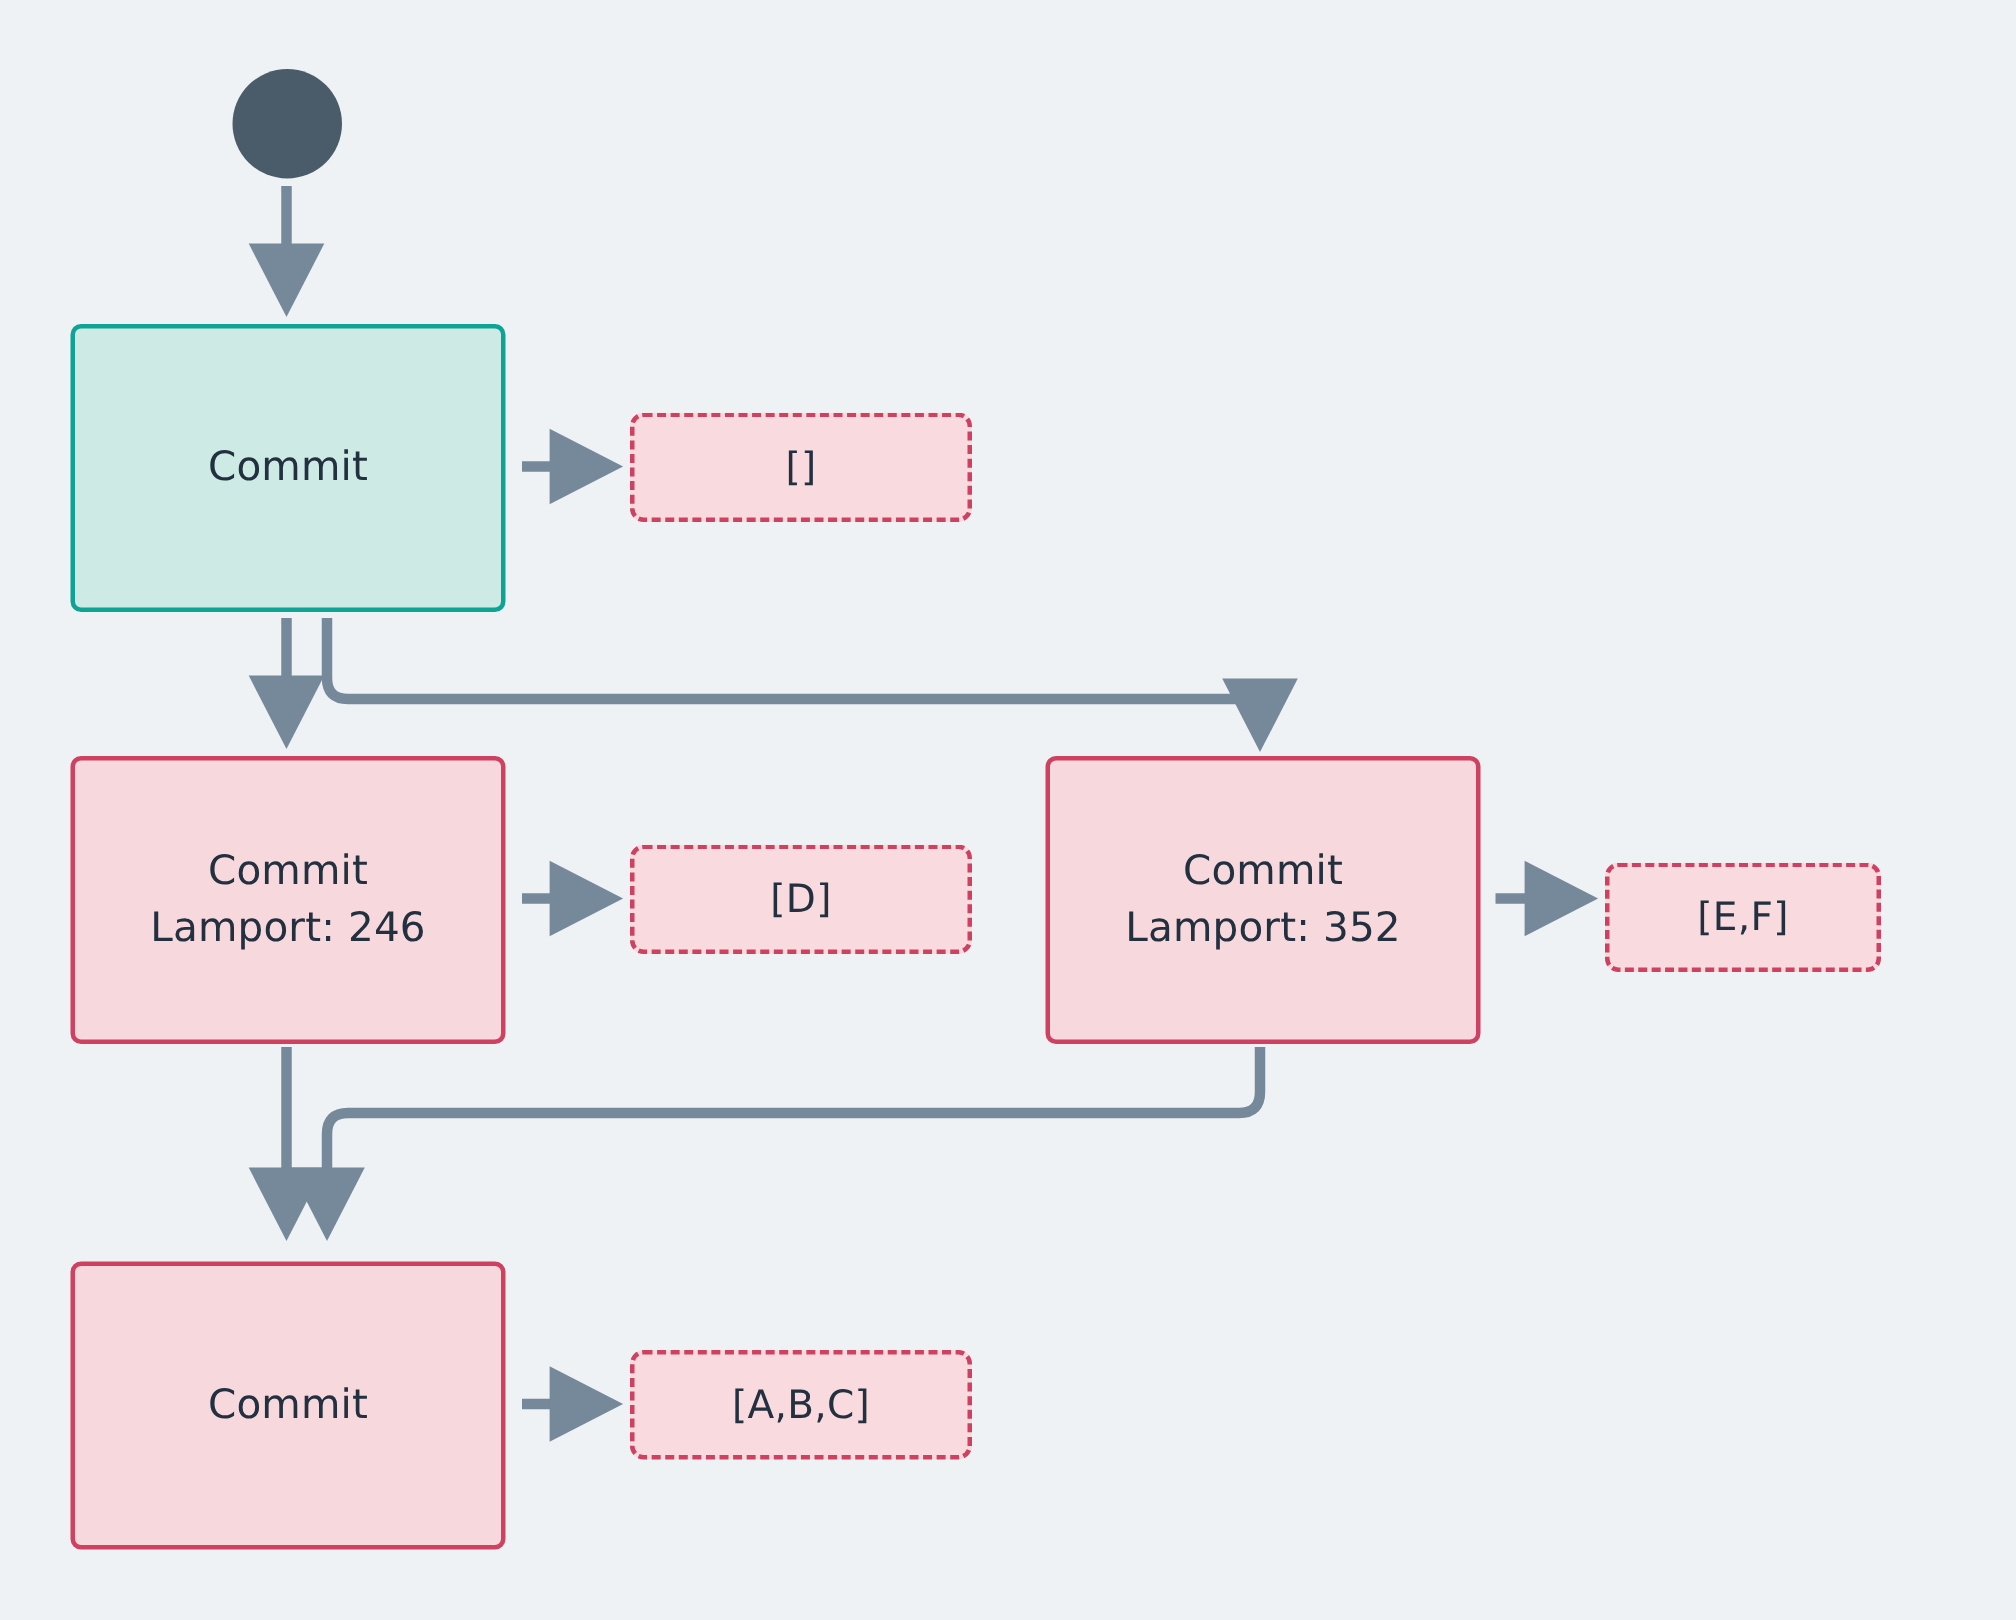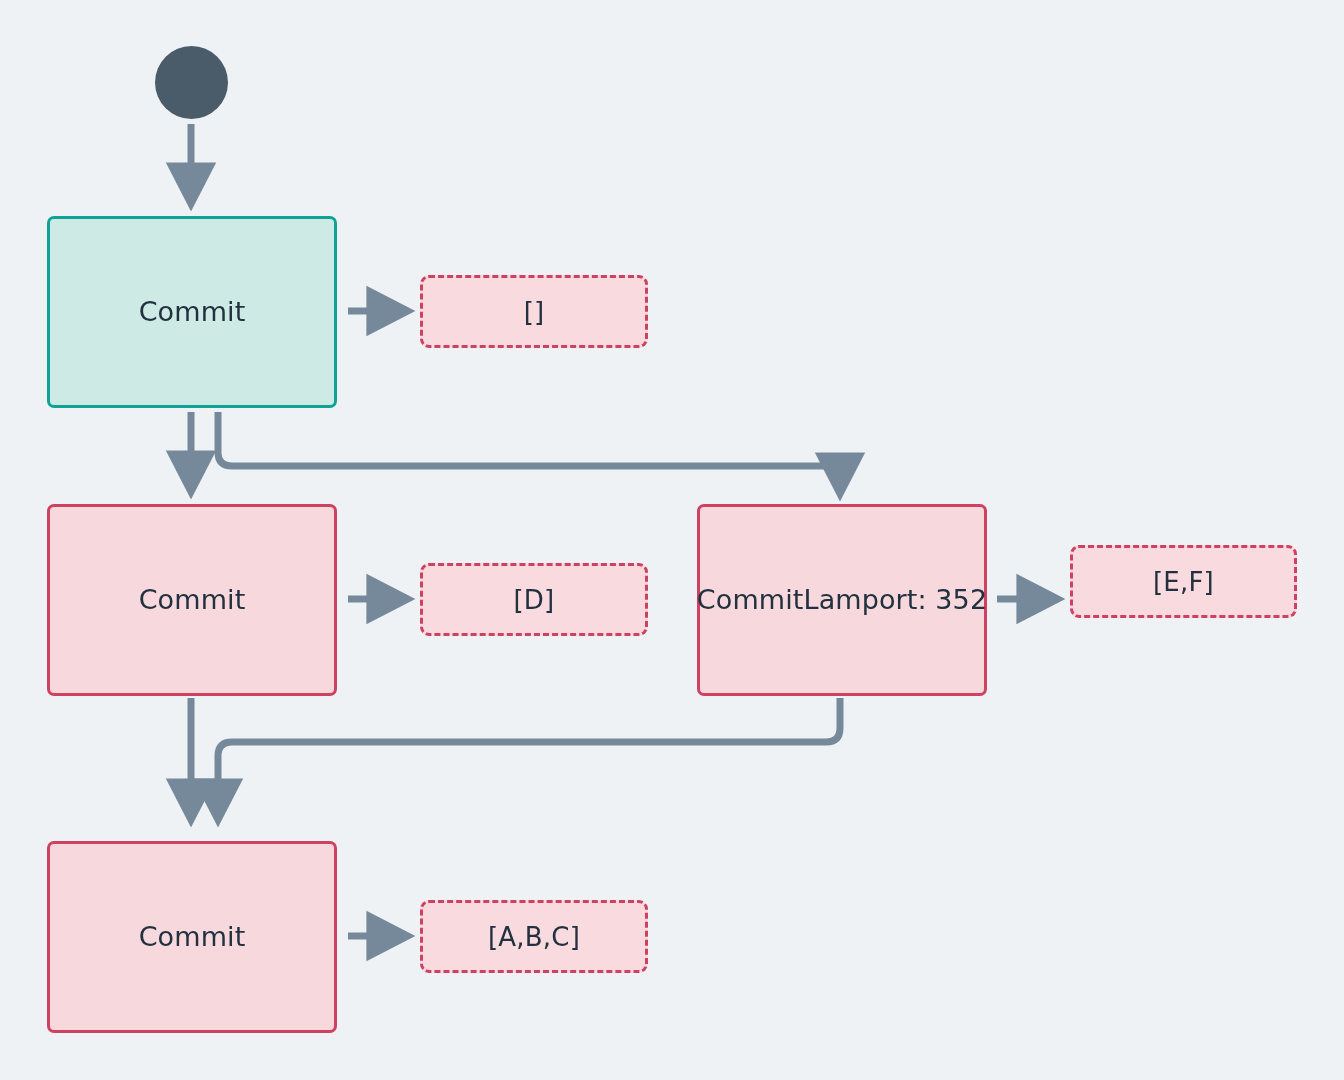--- a/index.html
+++ b/index.html
@@ -22,20 +22,21 @@
     position: absolute;
     left: 0;
     top: 0;
     width: 1344px;
     height: 1080px;
   }
   .node {
     position: absolute;
     box-sizing: border-box;
     display: flex;
+    flex-direction: column;
     align-items: center;
     justify-content: center;
     border-radius: 7px;
     border-width: 3px;
     border-style: solid;
     line-height: 1.42;
     text-align: center;
   }
   .node .ln {
     display: block;
@@ -122,32 +123,33 @@
   <div class="node teal node-commit" style="left:47px; top:216px; width:290px; height:192px;">
     <span class="ln">Commit</span>
   </div>
 
   <div class="chip" style="left:420px; top:275px; width:228px; height:73px;">
     <span>[]</span>
   </div>
 
   <div class="node pink node-commit" style="left:47px; top:504px; width:290px; height:192px;">
     <span class="ln">Commit</span>
+    <span class="ln">Lamport: 246</span>
   </div>
 
   <div class="chip" style="left:420px; top:563px; width:228px; height:73px;">
     <span>[D]</span>
   </div>
 
   <div class="node pink node-commit" style="left:697px; top:504px; width:290px; height:192px;">
     <span class="ln">Commit</span>
     <span class="ln">Lamport: 352</span>
   </div>
 
-  <div class="chip" style="left:1070px; top:545px; width:227px; height:73px;">
+  <div class="chip" style="left:1070px; top:575px; width:184px; height:73px;">
     <span>[E,F]</span>
   </div>
 
   <div class="node pink node-commit" style="left:47px; top:841px; width:290px; height:192px;">
     <span class="ln">Commit</span>
   </div>
 
   <div class="chip" style="left:420px; top:900px; width:228px; height:73px;">
     <span>[A,B,C]</span>
   </div>

